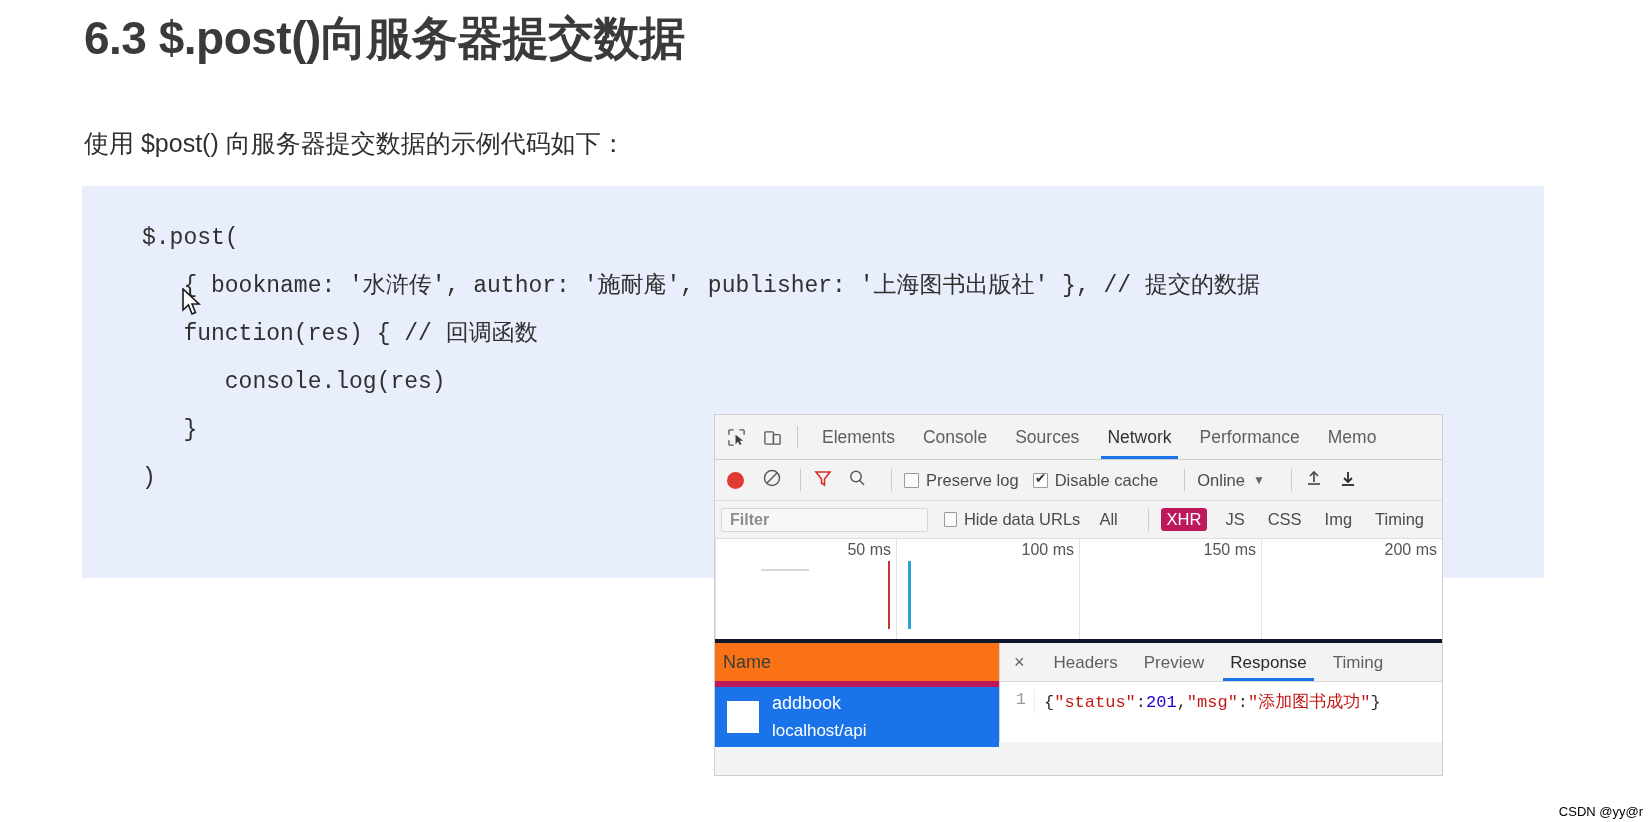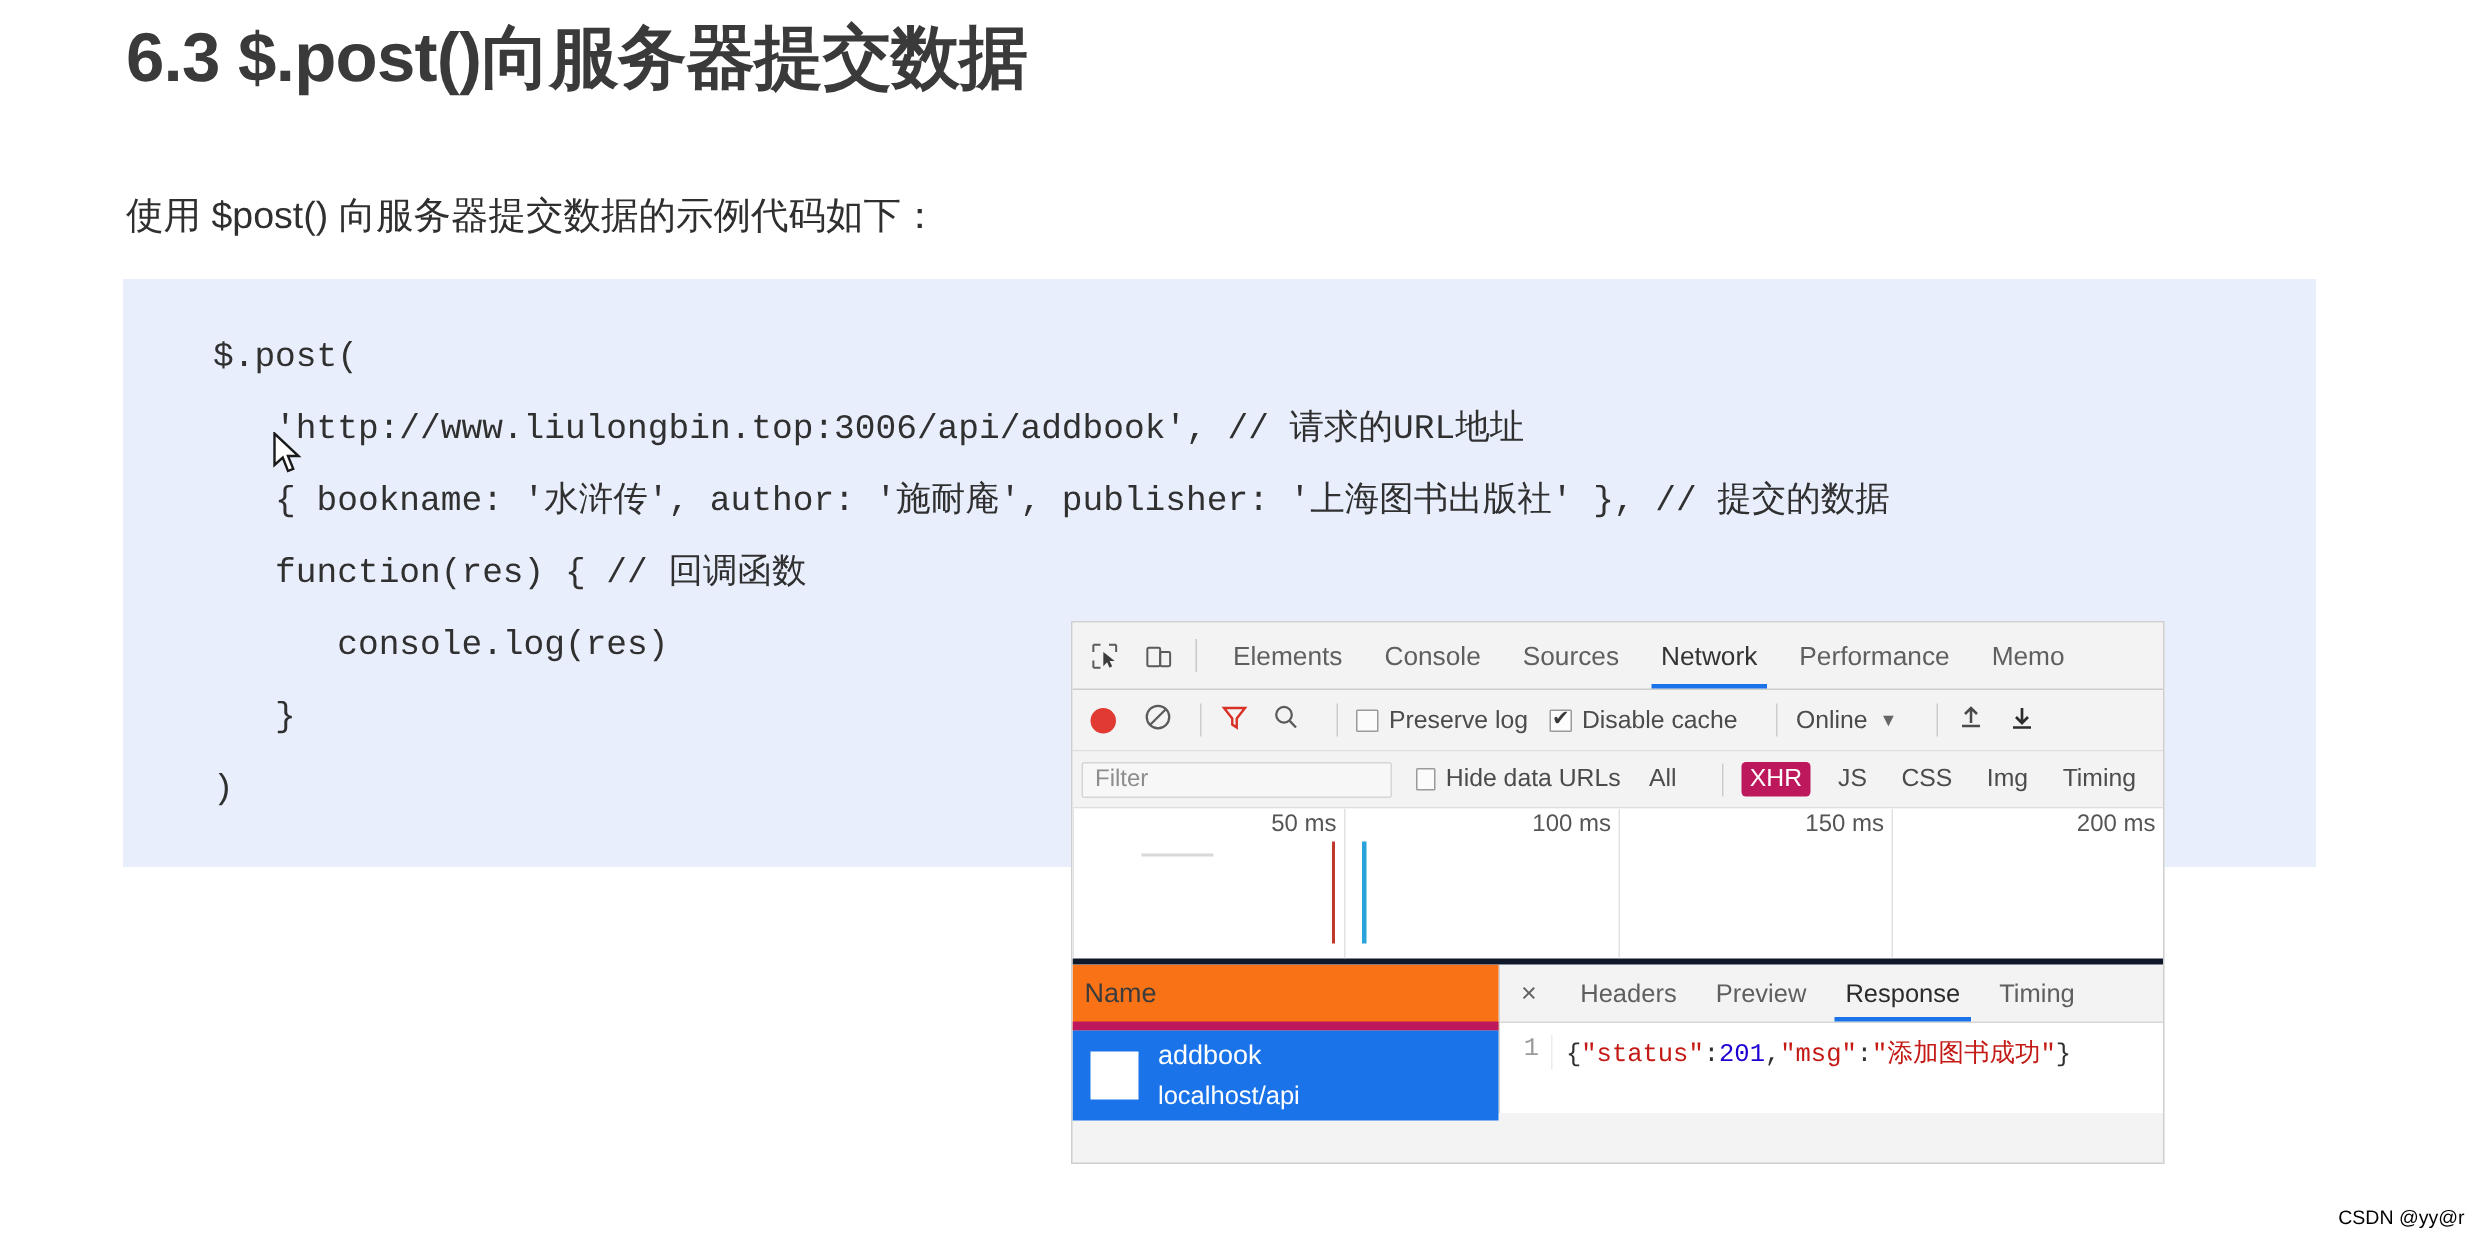--- a/index.html
+++ b/index.html
@@ -167,20 +167,21 @@
     height: 24px;
     background: #f7f7f7;
     border: 1px solid #d6d6d6;
     box-sizing: border-box;
     font-size: 16px;
     color: #8d8d8d;
     line-height: 22px;
     padding-left: 8px;
     margin-right: 16px;
     border-radius: 2px;
+    font-weight: bold;
   }
   .type-pill {
     font-size: 16.5px;
     color: #4c4c4c;
     margin-right: 13px;
     padding: 2px 5px;
     border-radius: 3px;
     white-space: nowrap;
   }
   .type-pill.selected {
@@ -316,21 +317,20 @@
   }
 </style>
 </head>
 <body>
 
 <div class="slide-title">6.3 $.post()向服务器提交数据</div>
 <div class="slide-subtitle">使用 $post() 向服务器提交数据的示例代码如下：</div>
 
 <div class="code-block">
   <div class="code-line">$.post(</div>
-  <div class="code-line">   'http://www.liulongbin.top:3006/api/addbook', // 请求的URL地址</div>
   <div class="code-line">   { bookname: '水浒传', author: '施耐庵', publisher: '上海图书出版社' }, // 提交的数据</div>
   <div class="code-line">   function(res) { // 回调函数</div>
   <div class="code-line">      console.log(res)</div>
   <div class="code-line">   }</div>
   <div class="code-line">)</div>
 </div>
 
 <svg class="cursor" viewBox="0 0 22 30">
   <polygon points="1,1 1,22 6.5,17 10,26 13.5,24.5 10,16 17,16" fill="#ffffff" stroke="#1a1a1a" stroke-width="1.6"></polygon>
 </svg>

